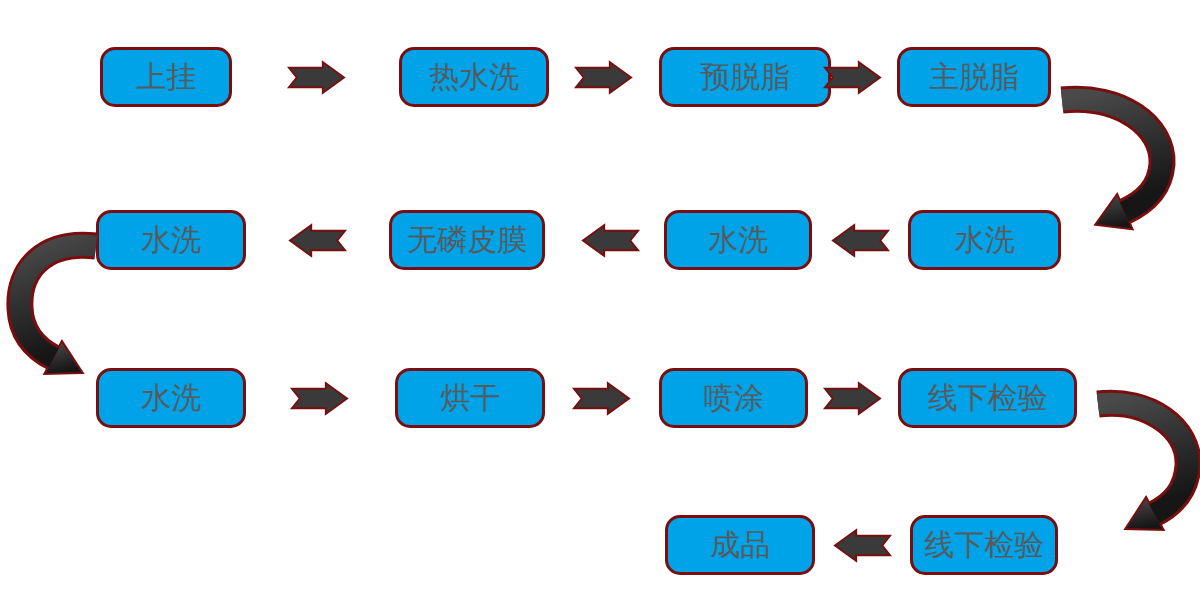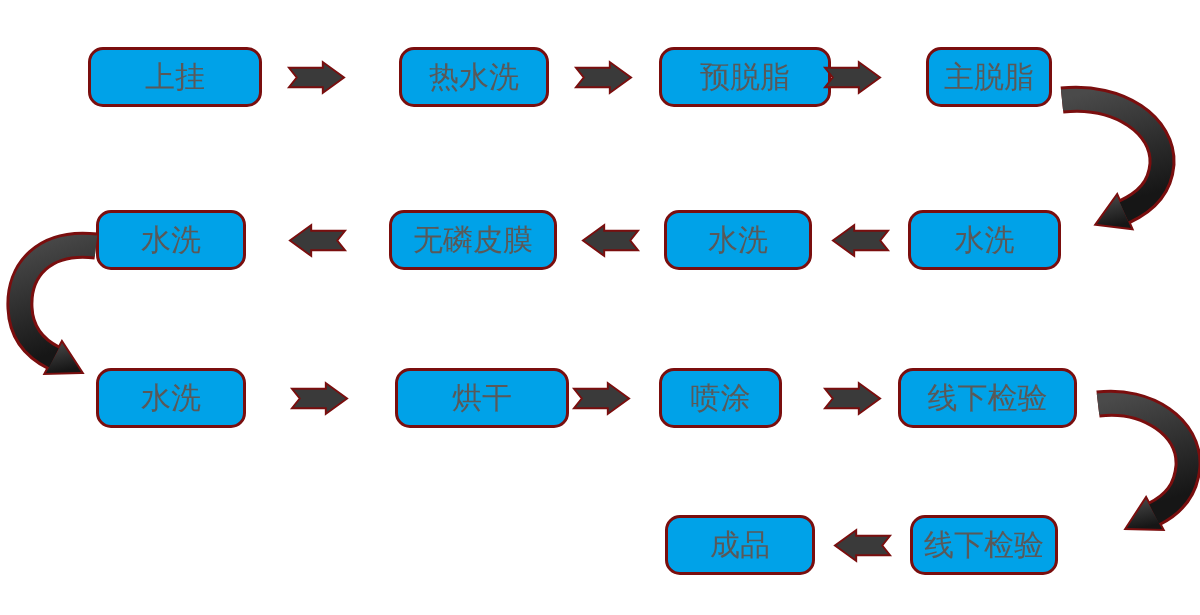--- a/index.html
+++ b/index.html
@@ -27,53 +27,53 @@
   }
   .harrow{position:absolute;overflow:visible;}
   .harrow polygon{fill:var(--arrow-fill);stroke:var(--arrow-outline);stroke-width:2;stroke-linejoin:miter;}
   .curve{position:absolute;overflow:visible;}
 </style>
 </head>
 <body>
 
 <div id="canvas">
 
-  <div class="node" style="left:88px;top:47px;width:174px;">
+  <div class="node" style="left:100px;top:47px;width:132px;">
     <span class="node-label">上挂</span>
   </div>
   <div class="node" style="left:399px;top:47px;width:150px;text-align:right;">
     <span class="node-label">热水洗</span>
   </div>
   <div class="node" style="left:659px;top:47px;width:172px;">
     <span class="node-label">预脱脂</span>
   </div>
-  <div class="node" style="left:897px;top:47px;width:126px;margin-left:29px;">
+  <div class="node" style="left:897px;top:47px;width:154px;">
     <span class="node-label">主脱脂</span>
   </div>
 
   <div class="node" style="left:908px;top:210px;width:153px;">
     <span class="node-label">水洗</span>
   </div>
   <div class="node" style="left:664px;top:210px;width:148px;">
     <span class="node-label">水洗</span>
   </div>
-  <div class="node" style="left:389px;top:210px;width:168px;">
+  <div class="node" style="left:389px;top:210px;width:156px;">
     <span class="node-label">无磷皮膜</span>
   </div>
   <div class="node" style="left:96px;top:210px;width:150px;">
     <span class="node-label">水洗</span>
   </div>
 
   <div class="node" style="left:96px;top:368px;width:150px;">
     <span class="node-label">水洗</span>
   </div>
-  <div class="node" style="left:395px;top:368px;width:174px;">
+  <div class="node" style="left:395px;top:368px;width:150px;">
     <span class="node-label">烘干</span>
   </div>
-  <div class="node" style="left:659px;top:368px;width:123px;">
+  <div class="node" style="left:659px;top:368px;width:149px;">
     <span class="node-label">喷涂</span>
   </div>
   <div class="node" style="left:898px;top:368px;width:179px;">
     <span class="node-label">线下检验</span>
   </div>
 
   <div class="node" style="left:910px;top:515px;width:148px;">
     <span class="node-label">线下检验</span>
   </div>
   <div class="node" style="left:665px;top:515px;width:150px;text-align:right;">

